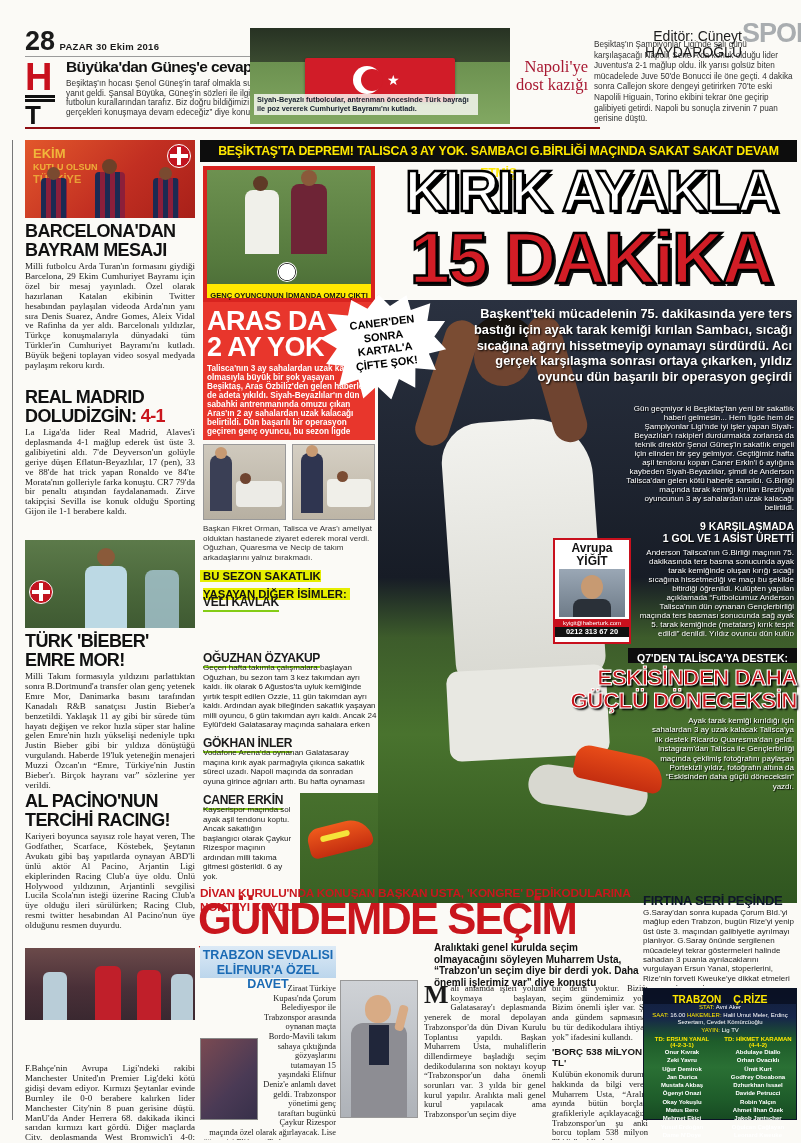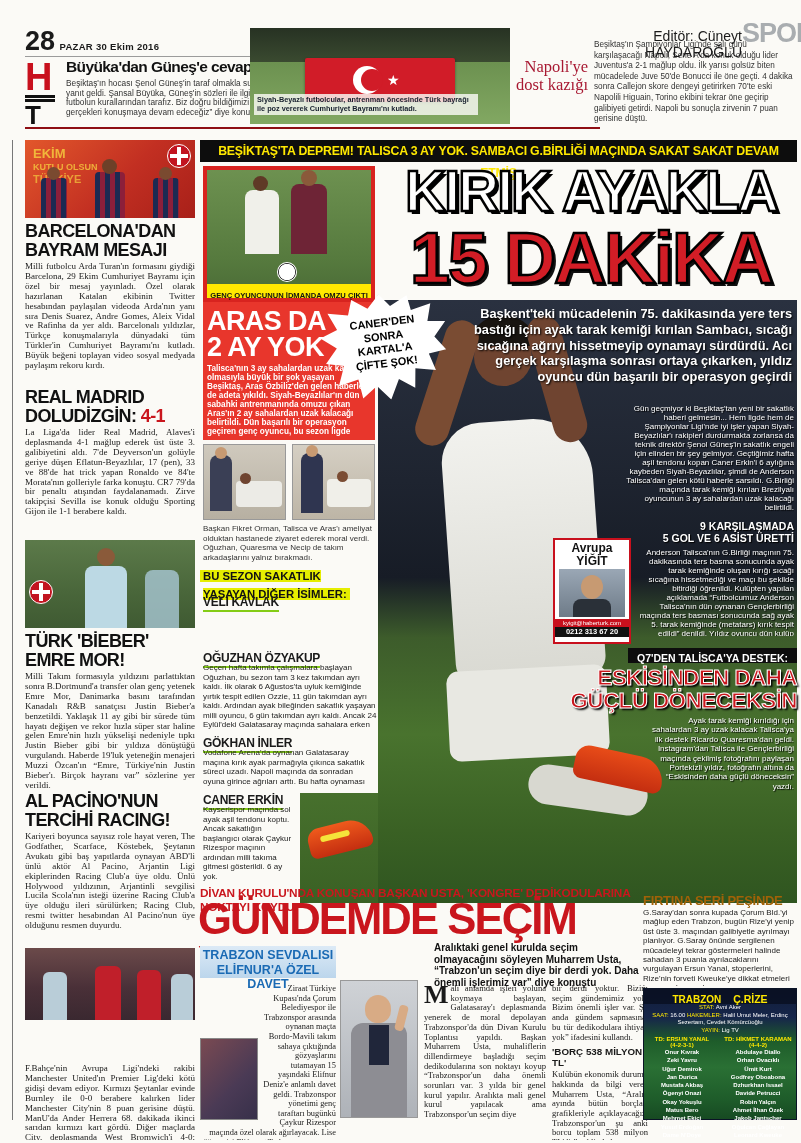--- a/index.html
+++ b/index.html
@@ -157,21 +157,21 @@
       <div>KARTAL'A</div>
       <div>ÇİFTE ŞOK!</div>
     </div>
   </div>
 
   <div class="abs r whitetxt" style="left:452px;top:306px;width:340px;font-weight:bold;font-size:12.8px;line-height:15.8px;z-index:3;text-shadow:1px 1px 2px #000;">Başkent'teki mücadelenin 75. dakikasında yere ters bastığı için ayak tarak kemiği kırılan Sambacı, sıcağı sıcağına ağrıyı hissetmeyip oynamayı sürdürdü. Acı gerçek karşılaşma sonrası ortaya çıkarken, yıldız oyuncu dün başarılı bir operasyon geçirdi</div>
 
   <div class="abs r whitetxt ov" style="left:622px;top:404px;width:172px;height:112px;font-size:8px;line-height:9px;z-index:3;text-shadow:1px 1px 1px #000;">Gün geçmiyor ki Beşiktaş'tan yeni bir sakatlık haberi gelmesin... Hem ligde hem de Şampiyonlar Ligi'nde iyi işler yapan Siyah-Beyazlılar'ı rakipleri durdurmakta zorlansa da teknik direktör Şenol Güneş'in sakatlık engeli için elinden bir şey gelmiyor. Geçtiğimiz hafta aşil tendonu kopan Caner Erkin'i 6 aylığına kaybeden Siyah-Beyazlılar, şimdi de Anderson Talisca'dan gelen kötü haberle sarsıldı. G.Birliği maçında tarak kemiği kırılan Brezilyalı oyuncunun 3 ay sahalardan uzak kalacağı belirtildi.</div>
   <div class="abs r whitetxt" style="left:622px;top:520px;width:172px;font-weight:bold;font-size:10.5px;line-height:12px;z-index:3;text-shadow:1px 1px 1px #000;">
     <div>9 KARŞILAŞMADA</div>
-    <div>5 GOL VE 6 ASİST ÜRETTİ</div>
+    <div>1 GOL VE 1 ASİST ÜRETTİ</div>
   </div>
   <div class="abs r whitetxt ov" style="left:636px;top:548px;width:158px;height:88px;font-size:8px;line-height:9px;z-index:3;text-shadow:1px 1px 1px #000;">Anderson Talisca'nın G.Birliği maçının 75. dakikasında ters basma sonucunda ayak tarak kemiğinde oluşan kırığı sıcağı sıcağına hissetmediği ve maçı bu şekilde bitirdiği öğrenildi. Kulüpten yapılan açıklamada “Futbolcumuz Anderson Talisca'nın dün oynanan Gençlerbirliği maçında ters basması sonucunda sağ ayak 5. tarak kemiğinde (metatars) kırık tespit edildi” denildi. Yıldız oyuncu dün kulüp doktoru Sarper Çetinkaya tarafından ameliyat edildi. Brezilyalı yıldız, Beşiktaş forması ile çıktığı 9 maçta 5 gol atıp 1 de asist yaparak takımına önemli katkı sağlamıştı.</div>
 
   <div class="abs" style="left:553px;top:538px;width:78px;height:106px;background:#fff;border:2px solid #c8101d;box-sizing:border-box;z-index:4;">
     <div class="c" style="font-weight:bold;font-size:12px;line-height:12.5px;color:#111;padding-top:2px;">
       <div>Avrupa</div>
       <div>YİĞİT</div>
     </div>
     <div style="margin:2px 4px 0 4px;height:48px;background:linear-gradient(#9aa7b5,#6e7b88);position:relative;">
       <div class="abs" style="left:22px;top:6px;width:22px;height:24px;border-radius:50%;background:#c79a72;"></div>
@@ -238,21 +238,21 @@
     <span style="float:left;font-size:26px;line-height:22px;font-weight:bold;padding-right:2px;">M</span>
     <span>ali anlamda işleri yoluna koymaya başlayan, Galatasaray'ı deplasmanda yenerek de moral depolayan Trabzonspor'da dün Divan Kurulu Toplantısı yapıldı. Başkan Muharrem Usta, muhaliflerin dillendirmeye başladığı seçim dedikodularına son noktayı koyup “Trabzonspor'un daha önemli sorunları var. 3 yılda bir genel kurul yapılır. Aralıkta mali genel kurul yapılacak ama Trabzonspor'un seçim diye</span>
   </div>
   <div class="abs ov" style="left:552px;top:984px;width:96px;height:156px;">
     <div class="serif just" style="font-size:8.6px;line-height:9.7px;">bir derdi yoktur. Bizim seçim gündemimiz yok. Bizim önemli işler var. Şu anda gündem sapmasına, bu tür dedikodulara ihtiyaç yok” ifadesini kullandı.</div>
     <div style="font-weight:bold;font-size:9.8px;margin:4px 0 2px 0;">'BORÇ 538 MİLYON TL'</div>
     <div class="serif just" style="font-size:8.6px;line-height:9.7px;">Kulübün ekonomik durumu hakkında da bilgi veren Muharrem Usta, “Aralık ayında bütün borçları grafikleriyle açıklayacağız. Trabzonspor'un şu anki borcu toplam 538 milyon TL'dir” şeklinde konuştu.</div>
 
   </div>
 
-  <div class="abs" style="left:643px;top:893px;width:154px;font-weight:bold;font-size:13px;color:#a16207;letter-spacing:-0.3px;">FIRTINA SERİ PEŞİNDE</div>
+  <div class="abs" style="left:643px;top:893px;width:154px;font-weight:bold;font-size:13px;color:#0f172a;letter-spacing:-0.3px;">FIRTINA SERİ PEŞİNDE</div>
   <div class="abs ov" style="left:643px;top:908px;width:154px;height:78px;font-size:8px;line-height:9.4px;color:#222;">G.Saray'dan sonra kupada Çorum Bld.'yi mağlup eden Trabzon, bugün Rize'yi yenip üst üste 3. maçından galibiyetle ayrılmayı planlıyor. G.Saray önünde sergilenen mücadeleyi tekrar göstermeleri halinde sahadan 3 puanla ayrılacaklarını vurgulayan Ersun Yanal, stoperlerini, Rize'nin forveti Kweuke'ye dikkat etmeleri konusunda uyardı.</div>
 
   <div class="abs" style="left:643px;top:988px;width:154px;height:132px;background:linear-gradient(#101c38 0%,#16264a 22%,#1e5c2a 40%,#2a7034 60%,#1e5c2a 85%,#174a22 100%);box-sizing:border-box;border:1px solid #0a1326;">
     <div class="c" style="height:15px;background:rgba(8,14,30,.75);">
       <span class="ylw" style="font-weight:bold;font-size:10px;line-height:15px;">TRABZON</span>
       <span class="ylw" style="font-weight:bold;font-size:10.5px;line-height:15px;">&nbsp;</span>
       <span class="ylw" style="font-weight:bold;font-size:10.5px;line-height:15px;">Ç.RİZE</span>
     </div>
     <div class="c mini">
       <span class="ylw">STAT:</span>

